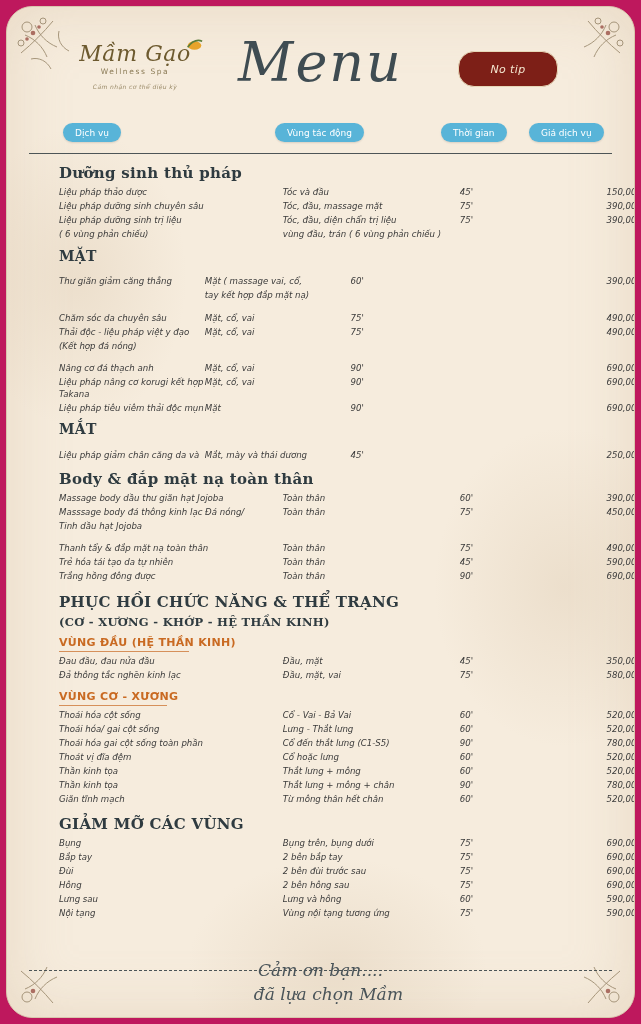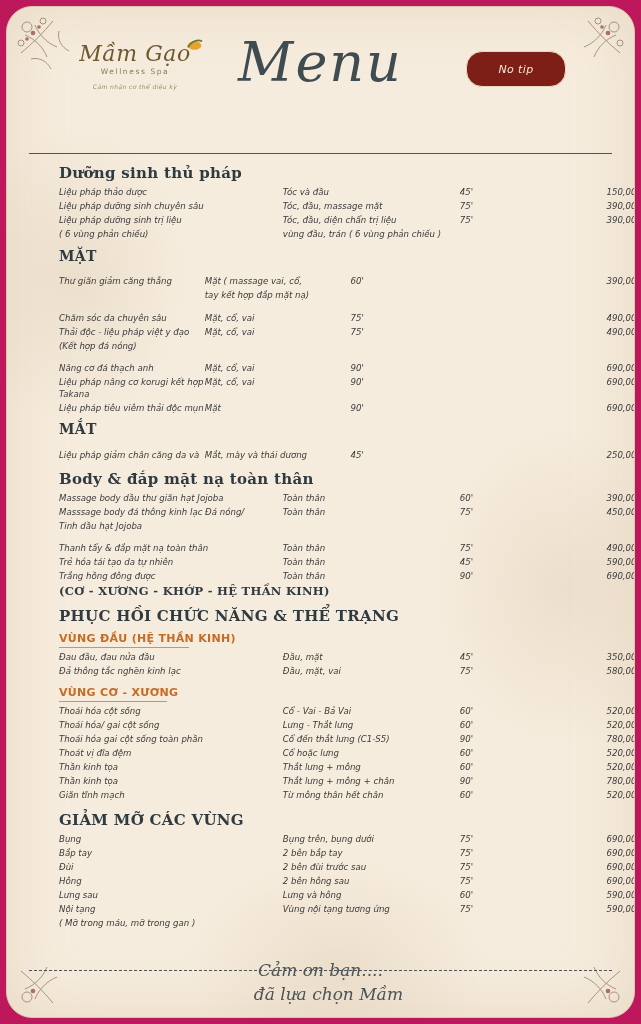--- a/index.html
+++ b/index.html
@@ -95,21 +95,21 @@
     top: 24px;
     text-align: center;
     font-family: "DejaVu Serif", serif;
     font-style: italic;
     font-size: 54px;
     color: #3f4c52;
     letter-spacing: 2px;
   }
   .no-tip {
     position: absolute;
-    right: 68px;
+    right: 76px;
     top: 44px;
     width: 98px;
     height: 34px;
     background: #7d1f17;
     border: 1px solid #e6d8b8;
     border-radius: 16px;
     color: #f4e6cf;
     font-size: 11px;
     font-style: italic;
     display: flex;
@@ -298,20 +298,26 @@
           <ellipse cx="10" cy="10" rx="8" ry="5" fill="#e8a32a"></ellipse>
           <path d="M2 12 C 8 4, 14 3, 19 5" stroke="#5a7d3a" stroke-width="2" fill="none"></path>
         </svg>
         <div class="brand-sub">Wellness Spa</div>
         <div class="brand-tag">Cảm nhận cơ thể diệu kỳ</div>
       </div>
       <div class="menu-title">Menu</div>
       <div class="no-tip">No tip</div>
     </div>
 
+    <div class="colhead">
+      <div class="pill p1">Dịch vụ</div>
+      <div class="pill p2">Vùng tác động</div>
+      <div class="pill p3">Thời gian</div>
+      <div class="pill p4">Giá dịch vụ</div>
+    </div>
 
     <div class="rule top"></div>
 
     <div class="content">
 
       <div class="section-title t-lg">Dưỡng sinh thủ pháp</div>
       <table class="rows">
         <tbody>
             <tr>
               <td class="c-name">Liệu pháp thảo dược</td>
@@ -456,22 +462,22 @@
             </tr>
         <tr>
               <td class="c-name">Trắng hồng đông được</td>
               <td class="c-area">Toàn thân</td>
               <td class="c-time">90'</td>
               <td class="c-price">690,000</td>
             </tr>
       </tbody>
         </table>
 
+      <div class="section-title t-lg" style="margin-top:9px">PHỤC HỒI CHỨC NĂNG &amp; THỂ TRẠNG</div>
       <div class="section-title t-sub">(CƠ - XƯƠNG - KHỚP - HỆ THẦN KINH)</div>
-      <div class="section-title t-lg" style="margin-top:9px">PHỤC HỒI CHỨC NĂNG &amp; THỂ TRẠNG</div>
 
       <div class="t-orange">VÙNG ĐẦU (HỆ THẦN KINH)</div>
       <div class="uline"></div>
       <table class="rows">
         <tbody>
             <tr>
               <td class="c-name">Đau đầu, đau nửa đầu</td>
               <td class="c-area">Đầu, mặt</td>
               <td class="c-time">45'</td>
               <td class="c-price">350,000</td>
@@ -566,26 +572,20 @@
               <td class="c-area">Lưng và hông</td>
               <td class="c-time">60'</td>
               <td class="c-price">590,000</td>
             </tr>
         <tr>
               <td class="c-name">Nội tạng</td>
               <td class="c-area">Vùng nội tạng tương ứng</td>
               <td class="c-time">75'</td>
               <td class="c-price">590,000</td>
             </tr>
-        <tr>
-              <td class="c-name">( Mỡ trong máu, mỡ trong gan )</td>
-              <td class="c-area"></td>
-              <td class="c-time"></td>
-              <td class="c-price"></td>
-            </tr>
       </tbody>
         </table>
 
     </div>
 
     <div class="rule bottom"></div>
 
     <div class="footer">
       <div>Cảm ơn bạn....</div>
       <div class="l2">đã lựa chọn Mầm</div>

